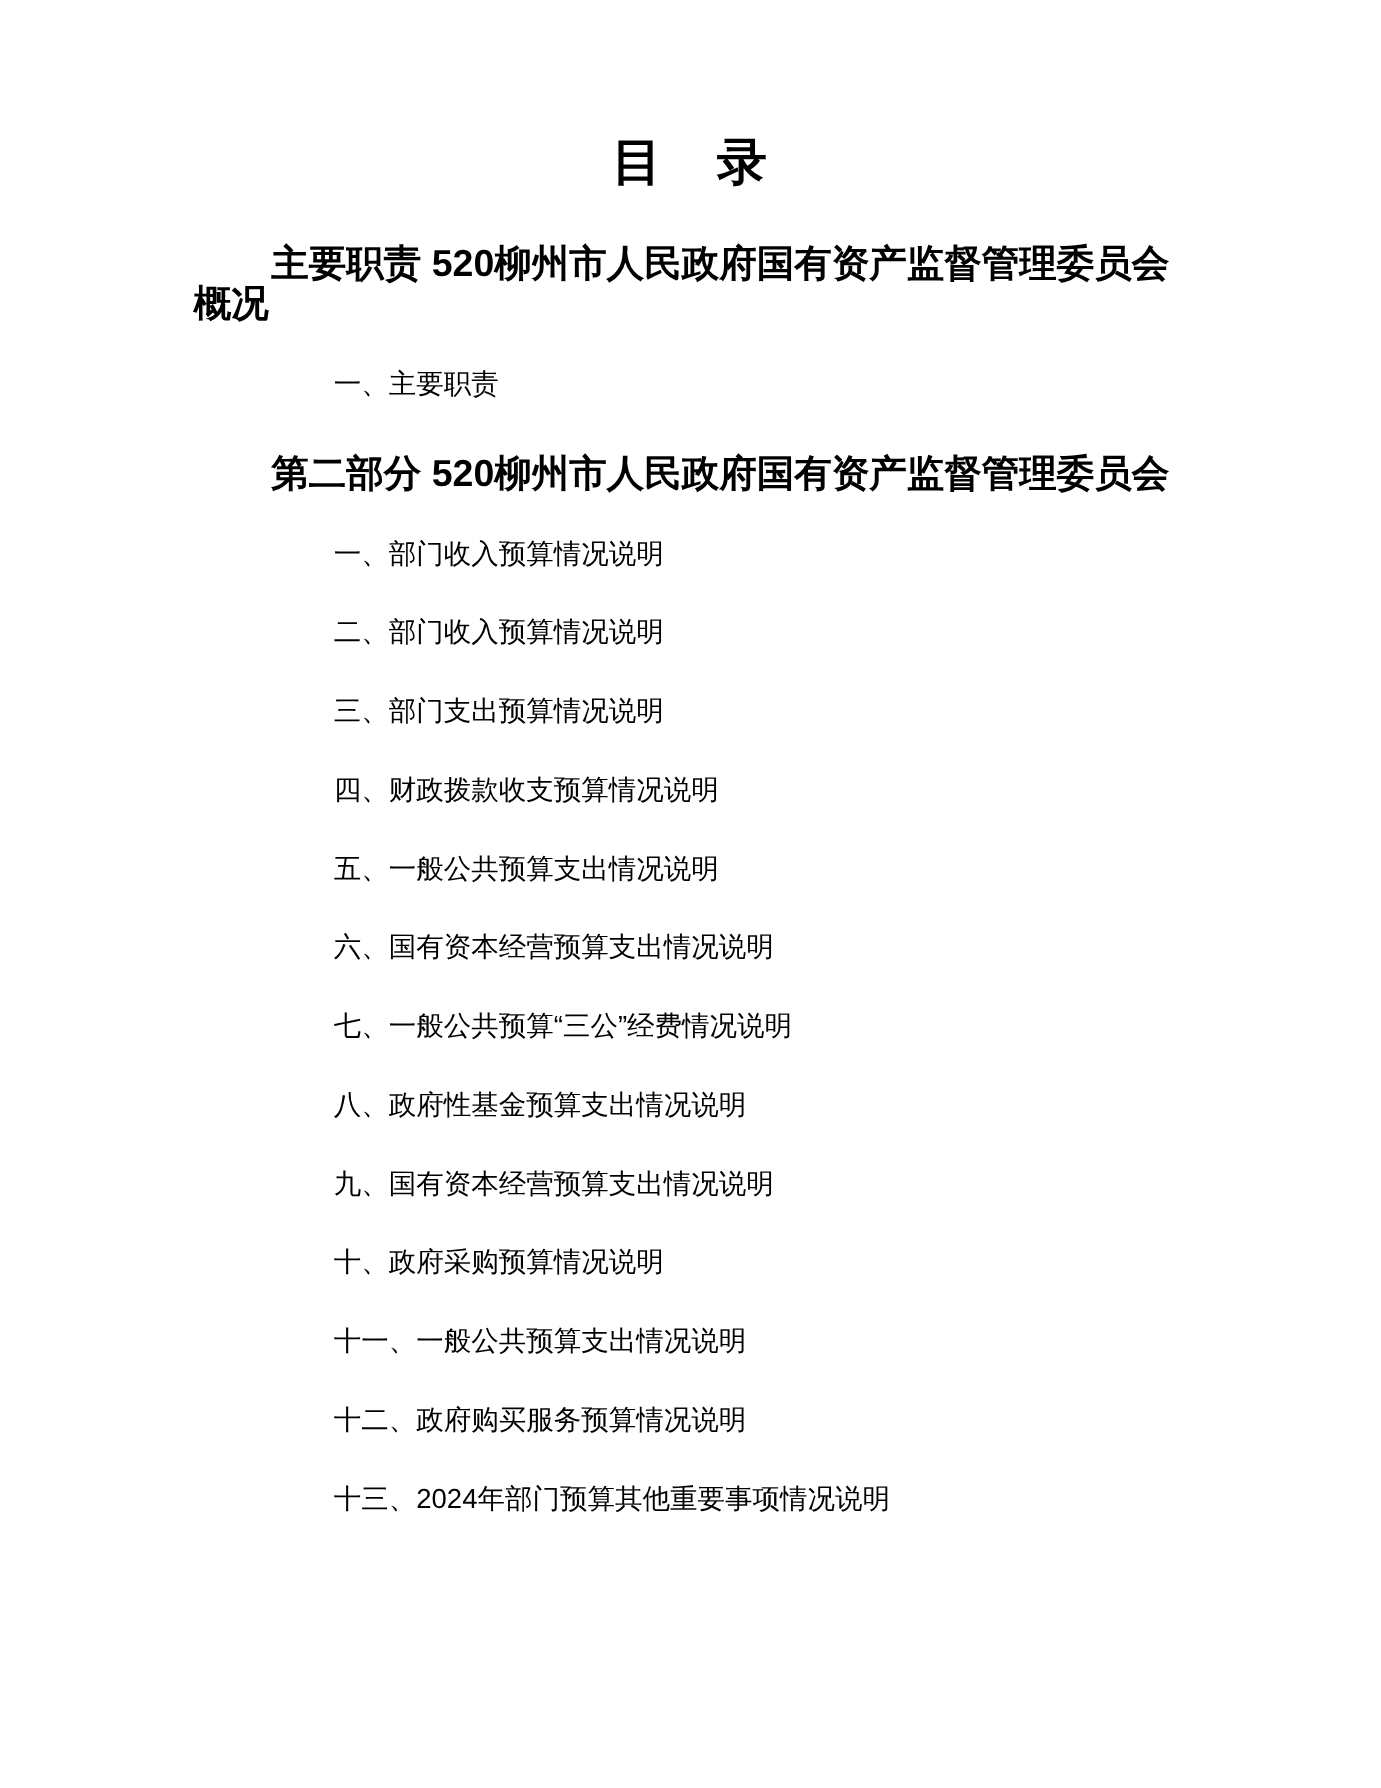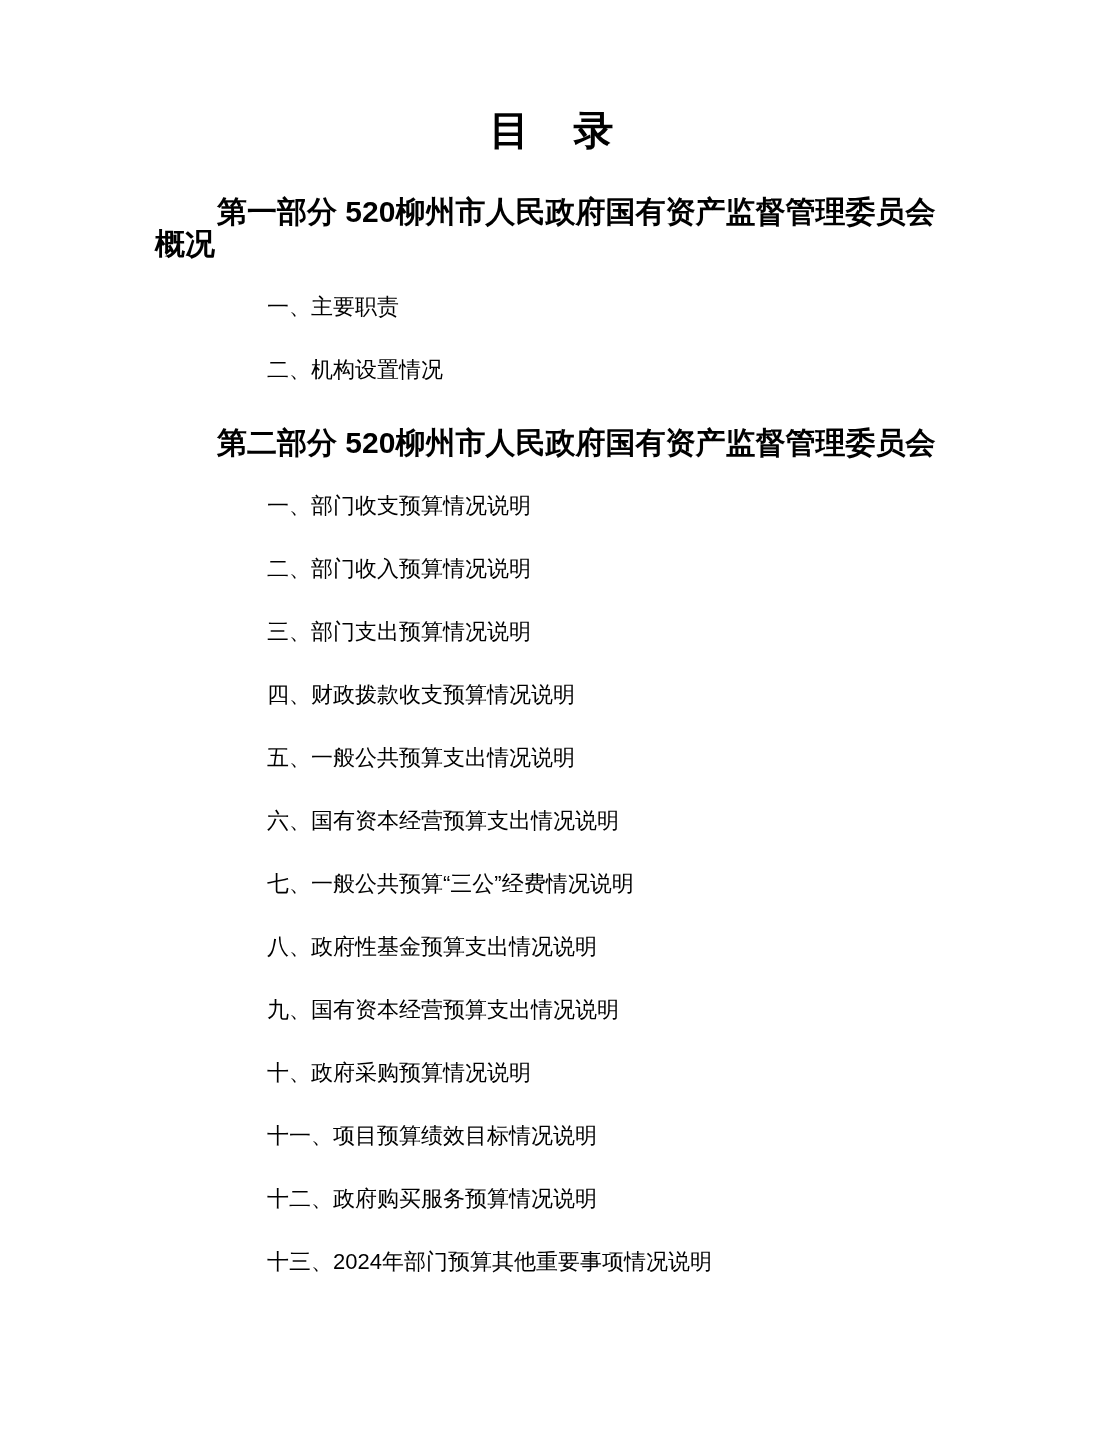--- a/index.html
+++ b/index.html
@@ -47,39 +47,38 @@
 </style>
 </head>
 <body>
 
 <main class="page">
 
   <h1 class="doc-title">目　录</h1>
 
   <section>
     <p class="part-heading">
-      <span class="h-line indent">第一部分 520柳州市人民政府国有资产监督管理委员会</span>
+      <span class="h-line indent">主要职责 520柳州市人民政府国有资产监督管理委员会</span>
       <span class="h-line">概况</span>
     </p>
     <p class="toc-item">一、主要职责</p>
-    <p class="toc-item">二、机构设置情况</p>
   </section>
 
   <section>
     <p class="part-heading">
       <span class="h-line indent">第二部分 520柳州市人民政府国有资产监督管理委员会</span>
     </p>
-    <p class="toc-item">一、部门收支预算情况说明</p>
+    <p class="toc-item">一、部门收入预算情况说明</p>
     <p class="toc-item">二、部门收入预算情况说明</p>
     <p class="toc-item">三、部门支出预算情况说明</p>
     <p class="toc-item">四、财政拨款收支预算情况说明</p>
     <p class="toc-item">五、一般公共预算支出情况说明</p>
     <p class="toc-item">六、国有资本经营预算支出情况说明</p>
     <p class="toc-item">七、一般公共预算“三公”经费情况说明</p>
     <p class="toc-item">八、政府性基金预算支出情况说明</p>
     <p class="toc-item">九、国有资本经营预算支出情况说明</p>
     <p class="toc-item">十、政府采购预算情况说明</p>
-    <p class="toc-item">十一、项目预算绩效目标情况说明</p>
+    <p class="toc-item">十一、一般公共预算支出情况说明</p>
     <p class="toc-item">十二、政府购买服务预算情况说明</p>
     <p class="toc-item">十三、2024年部门预算其他重要事项情况说明</p>
   </section>
 
 </main>
 
 </body></html>

